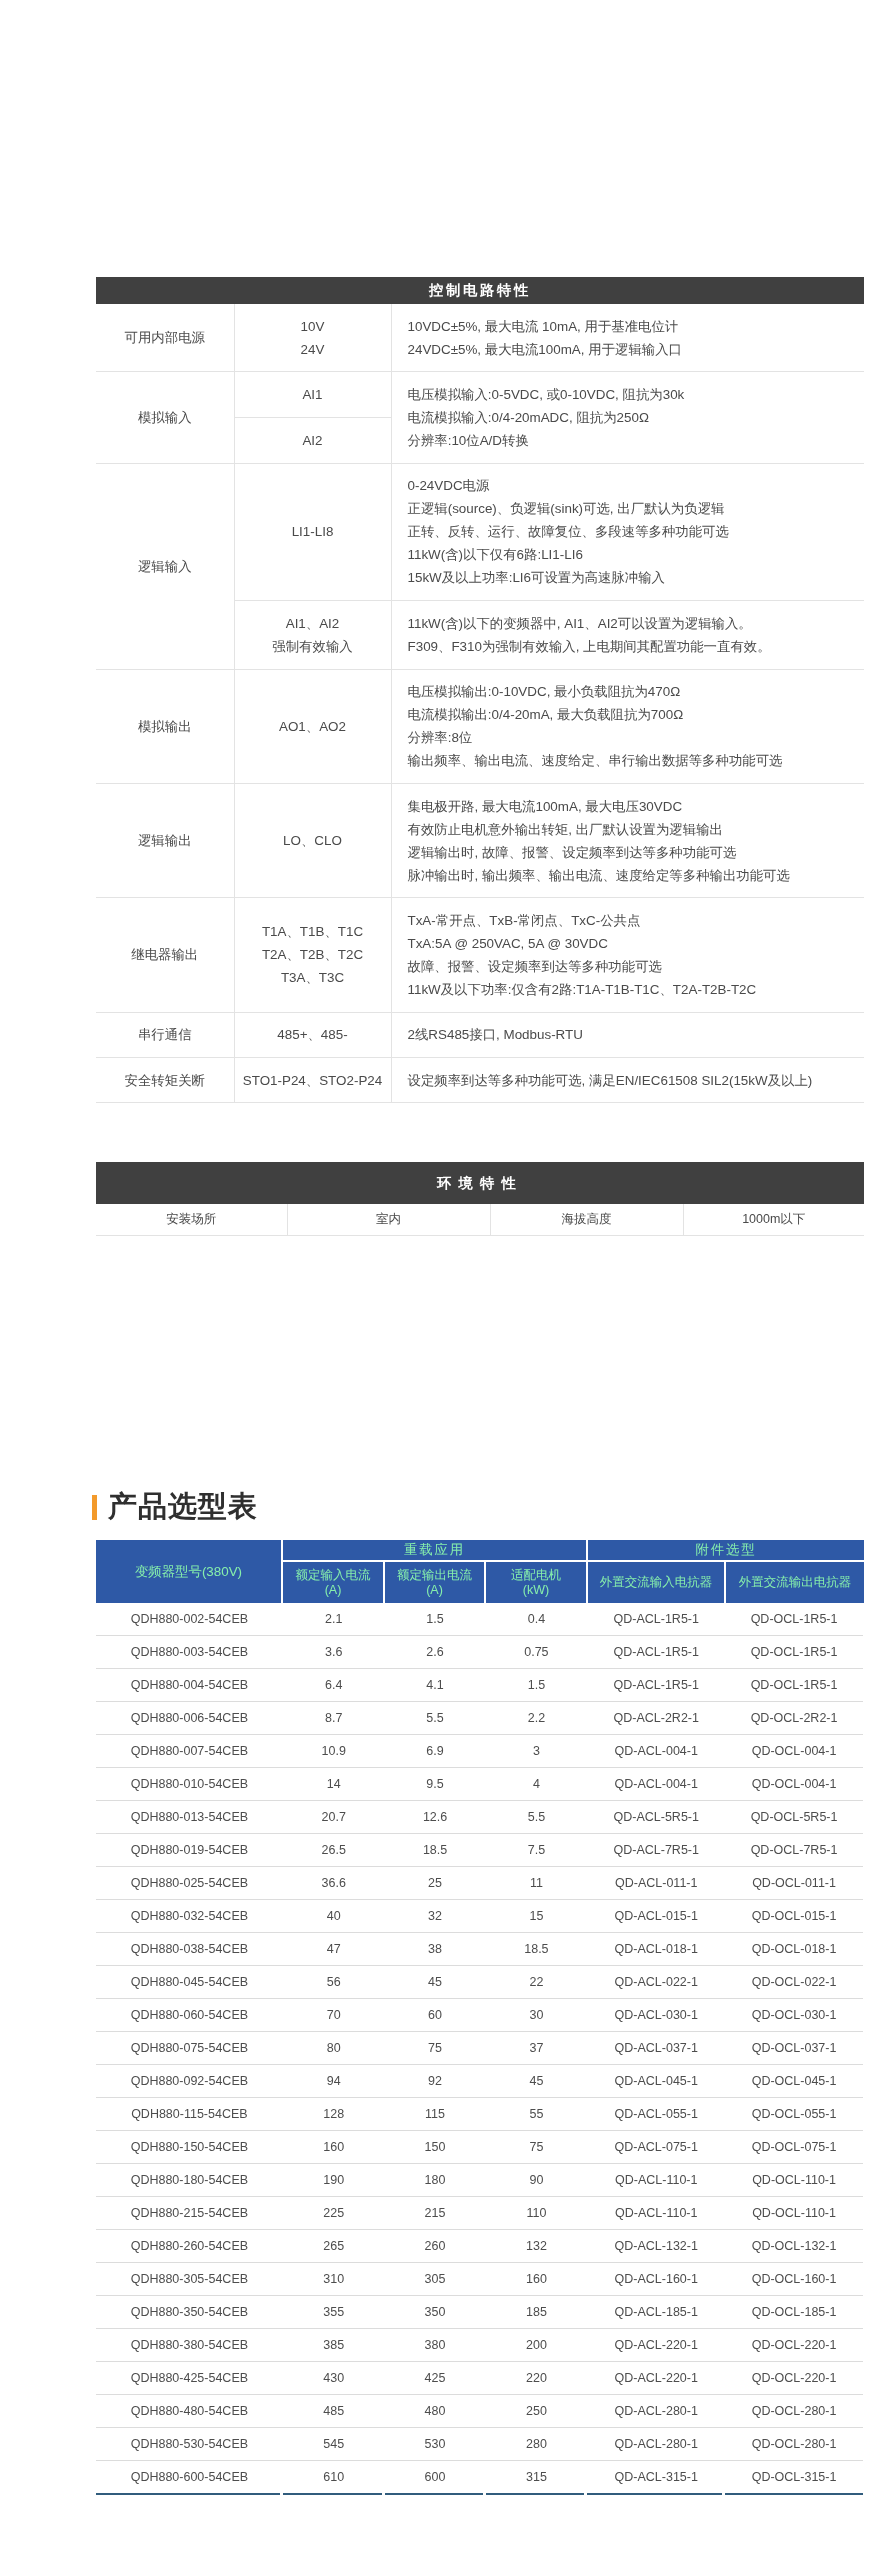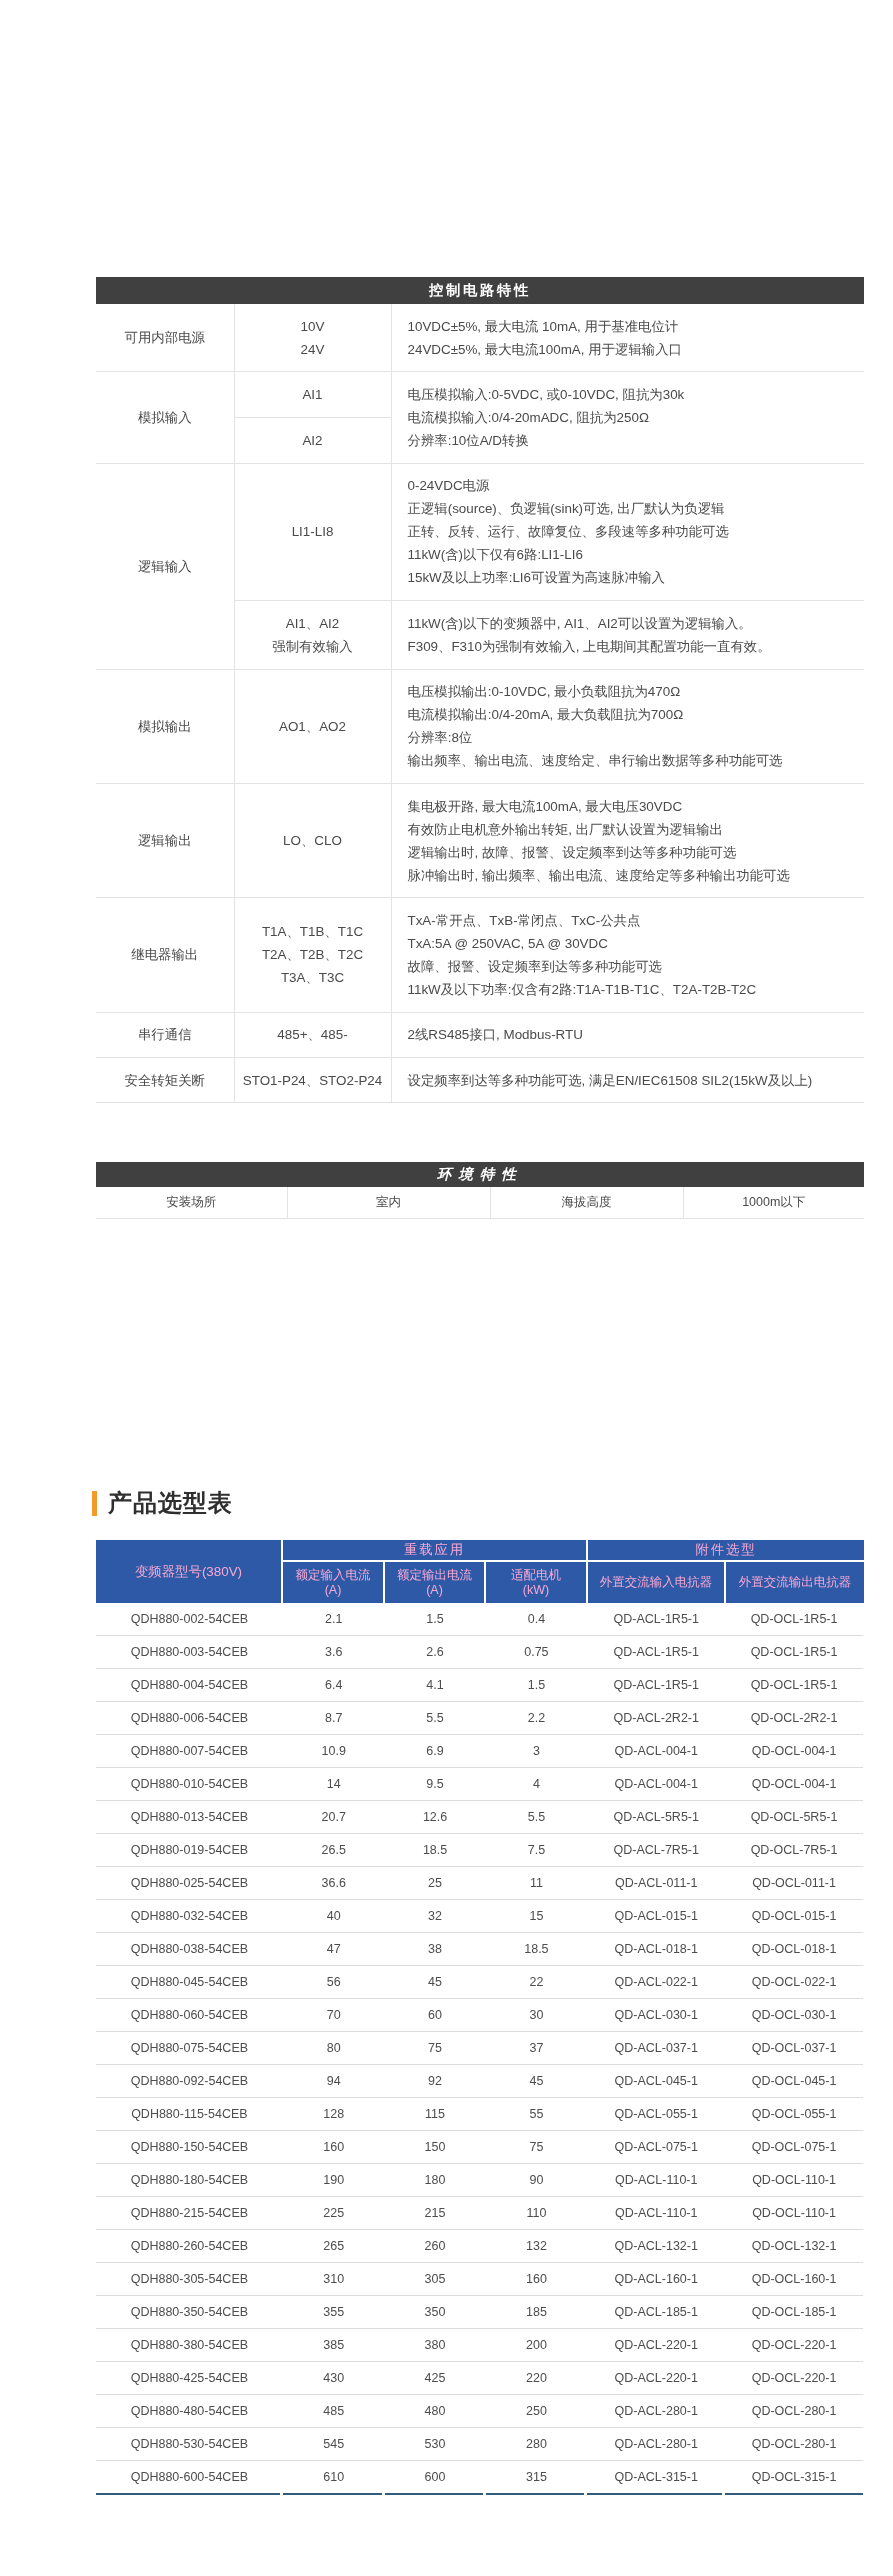--- a/index.html
+++ b/index.html
@@ -22,41 +22,41 @@
   .sec1 .bar{height:27px;font-size:14.3px;letter-spacing:2.7px;}
   table.spec{border-collapse:collapse;border:hidden;width:768px;table-layout:fixed;}
   table.spec td{
     border:0.9px solid #e3e3e3;font-size:13.4px;line-height:23px;
     padding:10.7px 5.4px;text-align:center;vertical-align:middle;color:#4a4a4a;
   }
   table.spec td.c3{text-align:left;padding:10.7px 18px 10.7px 16px;}
 
   
   .sec2{left:96px;top:1162px;width:768px;border-bottom:0.9px solid #e3e3e3;}
-  .sec2 .bar{height:25px;font-size:14.3px;letter-spacing:7.2px;font-style:italic;}
+  .sec2 .bar{height:42px;font-size:14.3px;letter-spacing:7.2px;}
   table.env{border-collapse:collapse;border:hidden;width:768px;table-layout:fixed;}
   table.env td{
     border:0.9px solid #e3e3e3;font-size:12.5px;height:31px;
     text-align:center;vertical-align:middle;color:#4a4a4a;padding:0 3.6px;
   }
 
   
   .sel-head{left:92px;top:1487px;display:flex;align-items:center;}
   .accent{width:4.5px;height:25px;background:#f39a2b;margin-right:11.6px;}
-  .sel-head .txt{font-size:24px;font-weight:bold;color:#2f2f2f;letter-spacing:0.9px;}
+  .sel-head .txt{font-size:29px;font-weight:bold;color:#2f2f2f;letter-spacing:0.9px;}
 
   
   .sec3{left:96px;top:1540px;width:767px;}
   .sel-grid{
     display:grid;
     grid-template-columns:187px 102px 101px 102px 138px 138px;
     grid-template-rows:22.3px 41px;
   }
   .hcell{
-    background:#2e59a6;color:#f9a8d4;display:flex;align-items:center;justify-content:center;
+    background:#2e59a6;color:#86efac;display:flex;align-items:center;justify-content:center;
     box-sizing:border-box;text-align:center;
   }
   .hgap-r{border-right:2.7px solid #ffffff;}
   .hgap-b{border-bottom:2.7px solid #ffffff;}
   .h-model{grid-column:1;grid-row:1 / 3;font-size:13.4px;}
   .h-heavy{grid-column:2 / 5;grid-row:1;font-size:13.4px;letter-spacing:1.8px;}
   .h-acc{grid-column:5 / 7;grid-row:1;font-size:13.4px;letter-spacing:1.8px;}
   .h-sub{grid-row:2;font-size:12.5px;line-height:15px;}
   .sel-body .row{
     display:flex;height:32px;align-items:center;border-bottom:0.9px solid #dcdcdc;

